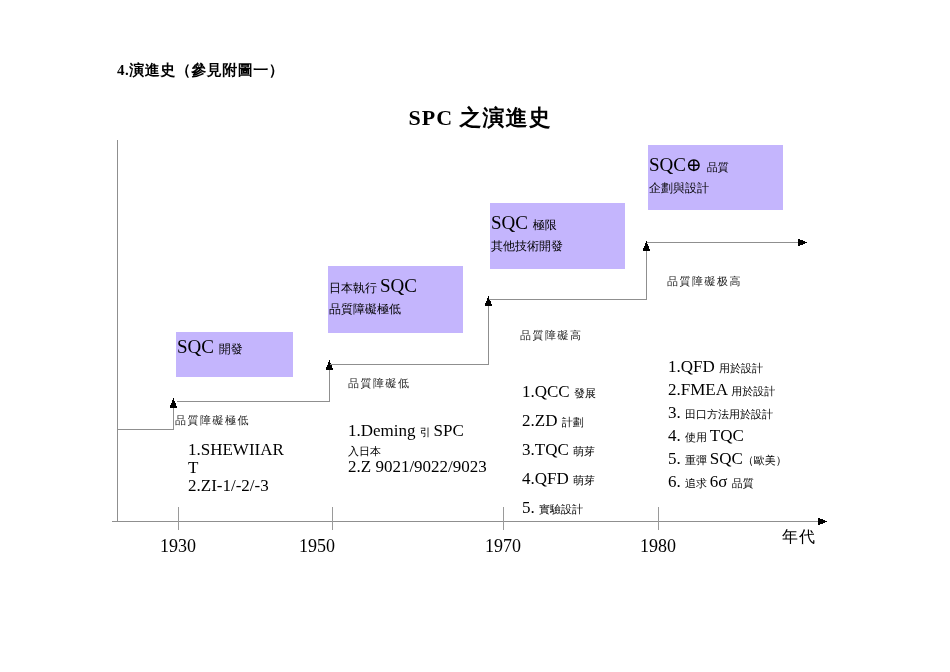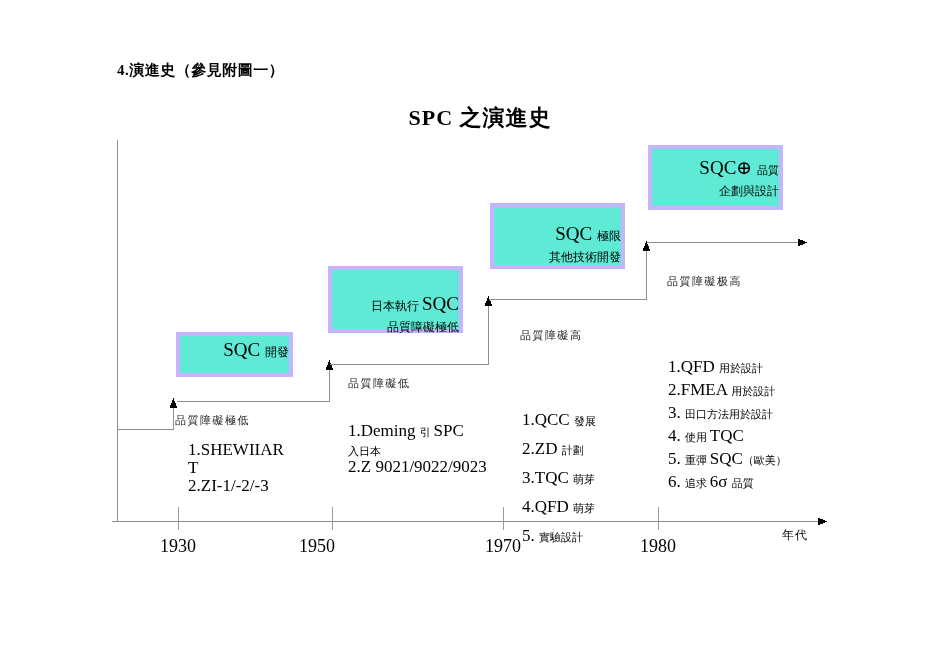--- a/index.html
+++ b/index.html
@@ -5,38 +5,38 @@
   html,body{margin:0;padding:0;background:#fff;}
   #page{
     position:relative;width:846px;height:672px;background:#ffffff;overflow:hidden;
     font-family:"Liberation Serif","DejaVu Serif",serif;color:#000;
   }
   .abs{position:absolute;}
   #heading{left:117px;top:61px;font-size:15px;font-weight:bold;letter-spacing:.5px;}
   #title{left:330px;top:103px;width:300px;text-align:center;font-size:22px;font-weight:bold;letter-spacing:1px;}
   svg.layer{position:absolute;left:0;top:0;}
   .dbox{
-    position:absolute;border:4px solid #c4b5fd;background:#5eead4;text-align:right;
+    position:absolute;border:1px solid #c4b5fd;background:#c4b5fd;text-align:left;
     line-height:1.25;
   }
   .seg-xl{font-size:19px;}
   .seg-lg{font-size:17px;}
   .seg-md{font-size:12px;}
   .seg-sm{font-size:11px;}
   .barrier{font-size:11px;letter-spacing:1.5px;color:#1a1a1a;white-space:nowrap;}
   .stage-list .tl{white-space:nowrap;}
   #list-1930 .tl{line-height:18px;}
   #list-1950 .tl{line-height:1.1;}
   #list-1970 .tl{line-height:27px;}
   #list-1980 .tl{line-height:22px;}
   .year{font-size:18px;transform:translateX(-50%);white-space:nowrap;}
-  #axis-unit{font-size:12px;letter-spacing:1px;}
+  #axis-unit{font-size:16px;letter-spacing:1px;}
   #box-sqc-develop{left:176px;top:332px;width:117px;height:45px;padding-top:2px;box-sizing:border-box;}
-  #box-japan-sqc{left:328px;top:266px;width:135px;height:67px;padding-top:22px;box-sizing:border-box;}
-  #box-sqc-limit{left:490px;top:203px;width:135px;height:66px;padding-top:15px;box-sizing:border-box;}
+  #box-japan-sqc{left:328px;top:266px;width:135px;height:67px;padding-top:7px;box-sizing:border-box;}
+  #box-sqc-limit{left:490px;top:203px;width:135px;height:66px;padding-top:7px;box-sizing:border-box;}
   #box-sqc-plus{left:648px;top:145px;width:135px;height:65px;padding-top:7px;box-sizing:border-box;}
 </style>
 </head>
 <body>
 
 <div id="page">
 
   <div class="abs" id="heading">4.演進史（參見附圖一）</div>
   <div class="abs" id="title">SPC 之演進史</div>
 
@@ -89,21 +89,21 @@
   <div class="abs stage-list" id="list-1930" style="left:188px;top:441px;">
       <div class="tl"><span class="seg-lg">1.SHEWIIAR</span></div>
       <div class="tl"><span class="seg-lg">T</span></div>
       <div class="tl"><span class="seg-lg">2.ZI-1/-2/-3</span></div>
     </div>
   <div class="abs stage-list" id="list-1950" style="left:348px;top:422px;">
       <div class="tl"><span class="seg-lg">1.Deming </span><span class="seg-sm">引 </span><span class="seg-lg">SPC</span></div>
       <div class="tl"><span class="seg-sm">入日本</span></div>
       <div class="tl"><span class="seg-lg">2.Z 9021/9022/9023</span></div>
     </div>
-  <div class="abs stage-list" id="list-1970" style="left:522px;top:378px;margin-top:28px;">
+  <div class="abs stage-list" id="list-1970" style="left:522px;top:378px;">
       <div class="tl"><span class="seg-lg">1.QCC </span><span class="seg-sm">發展</span></div>
       <div class="tl"><span class="seg-lg">2.ZD </span><span class="seg-sm">計劃</span></div>
       <div class="tl"><span class="seg-lg">3.TQC </span><span class="seg-sm">萌芽</span></div>
       <div class="tl"><span class="seg-lg">4.QFD </span><span class="seg-sm">萌芽</span></div>
       <div class="tl"><span class="seg-lg">5. </span><span class="seg-sm">實驗設計</span></div>
     </div>
   <div class="abs stage-list" id="list-1980" style="left:668px;top:356px;">
       <div class="tl"><span class="seg-lg">1.QFD </span><span class="seg-sm">用於設計</span></div>
       <div class="tl"><span class="seg-lg">2.FMEA </span><span class="seg-sm">用於設計</span></div>
       <div class="tl"><span class="seg-lg">3. </span><span class="seg-sm">田口方法用於設計</span></div>

